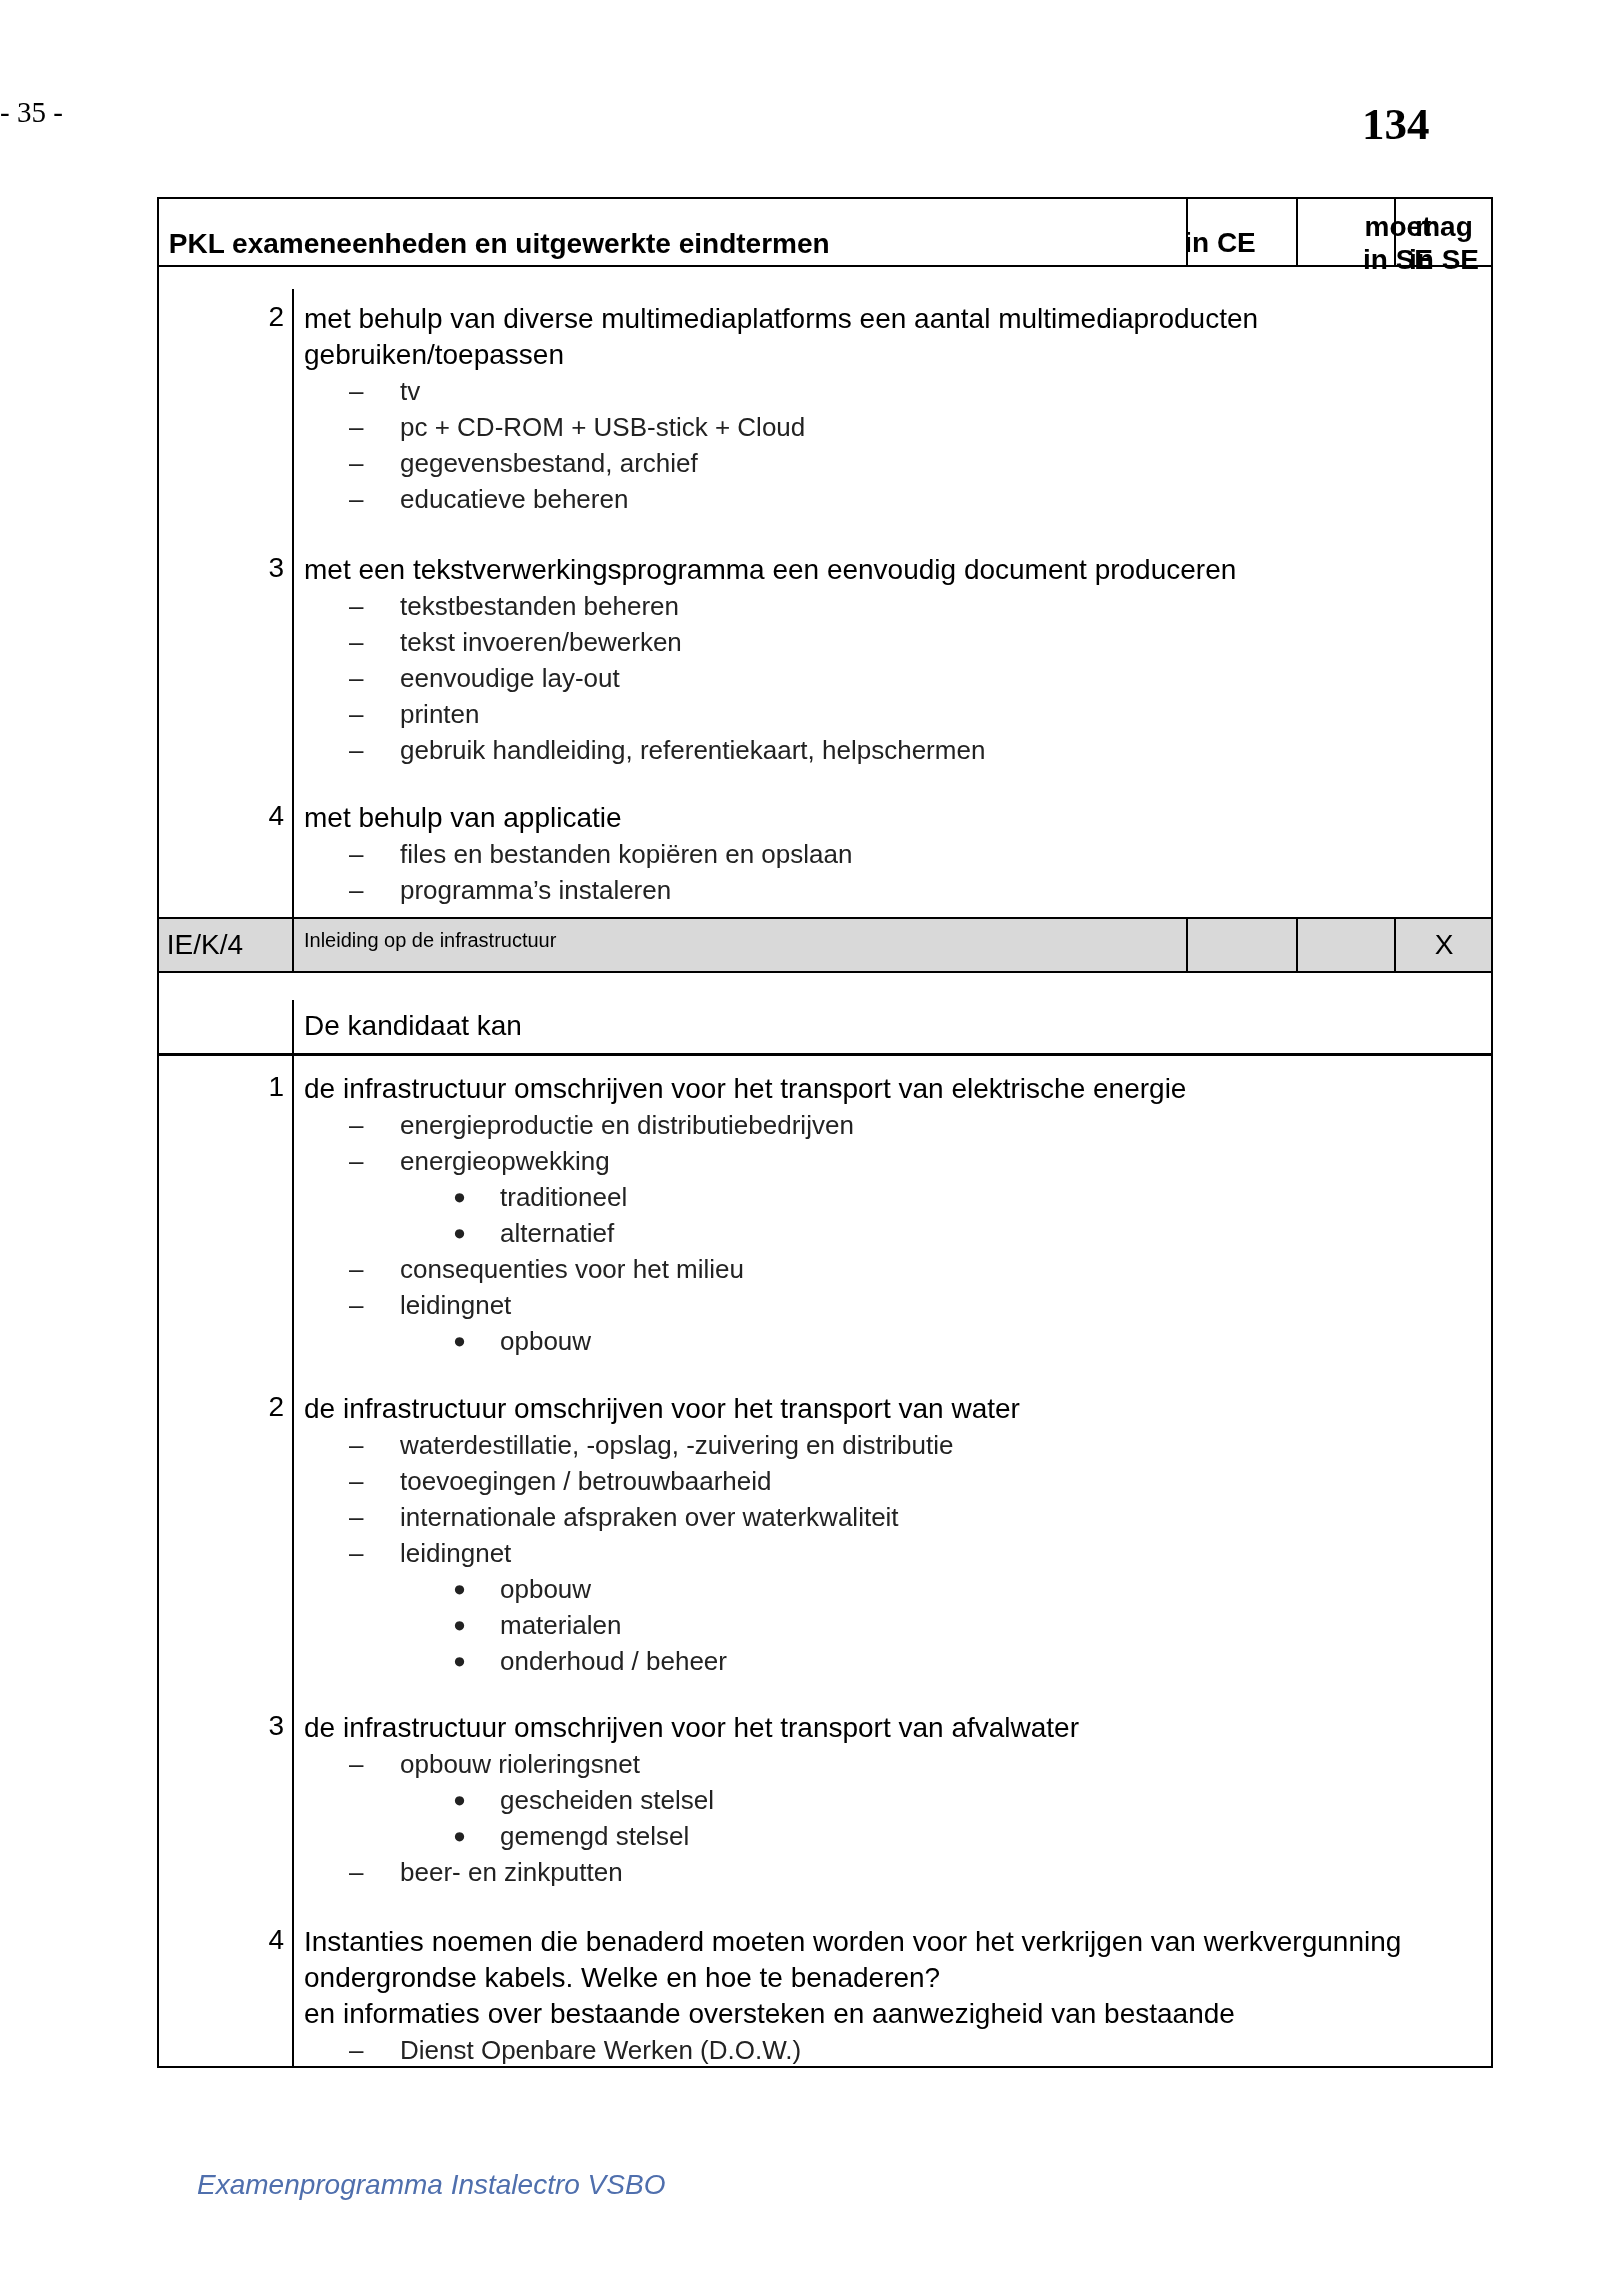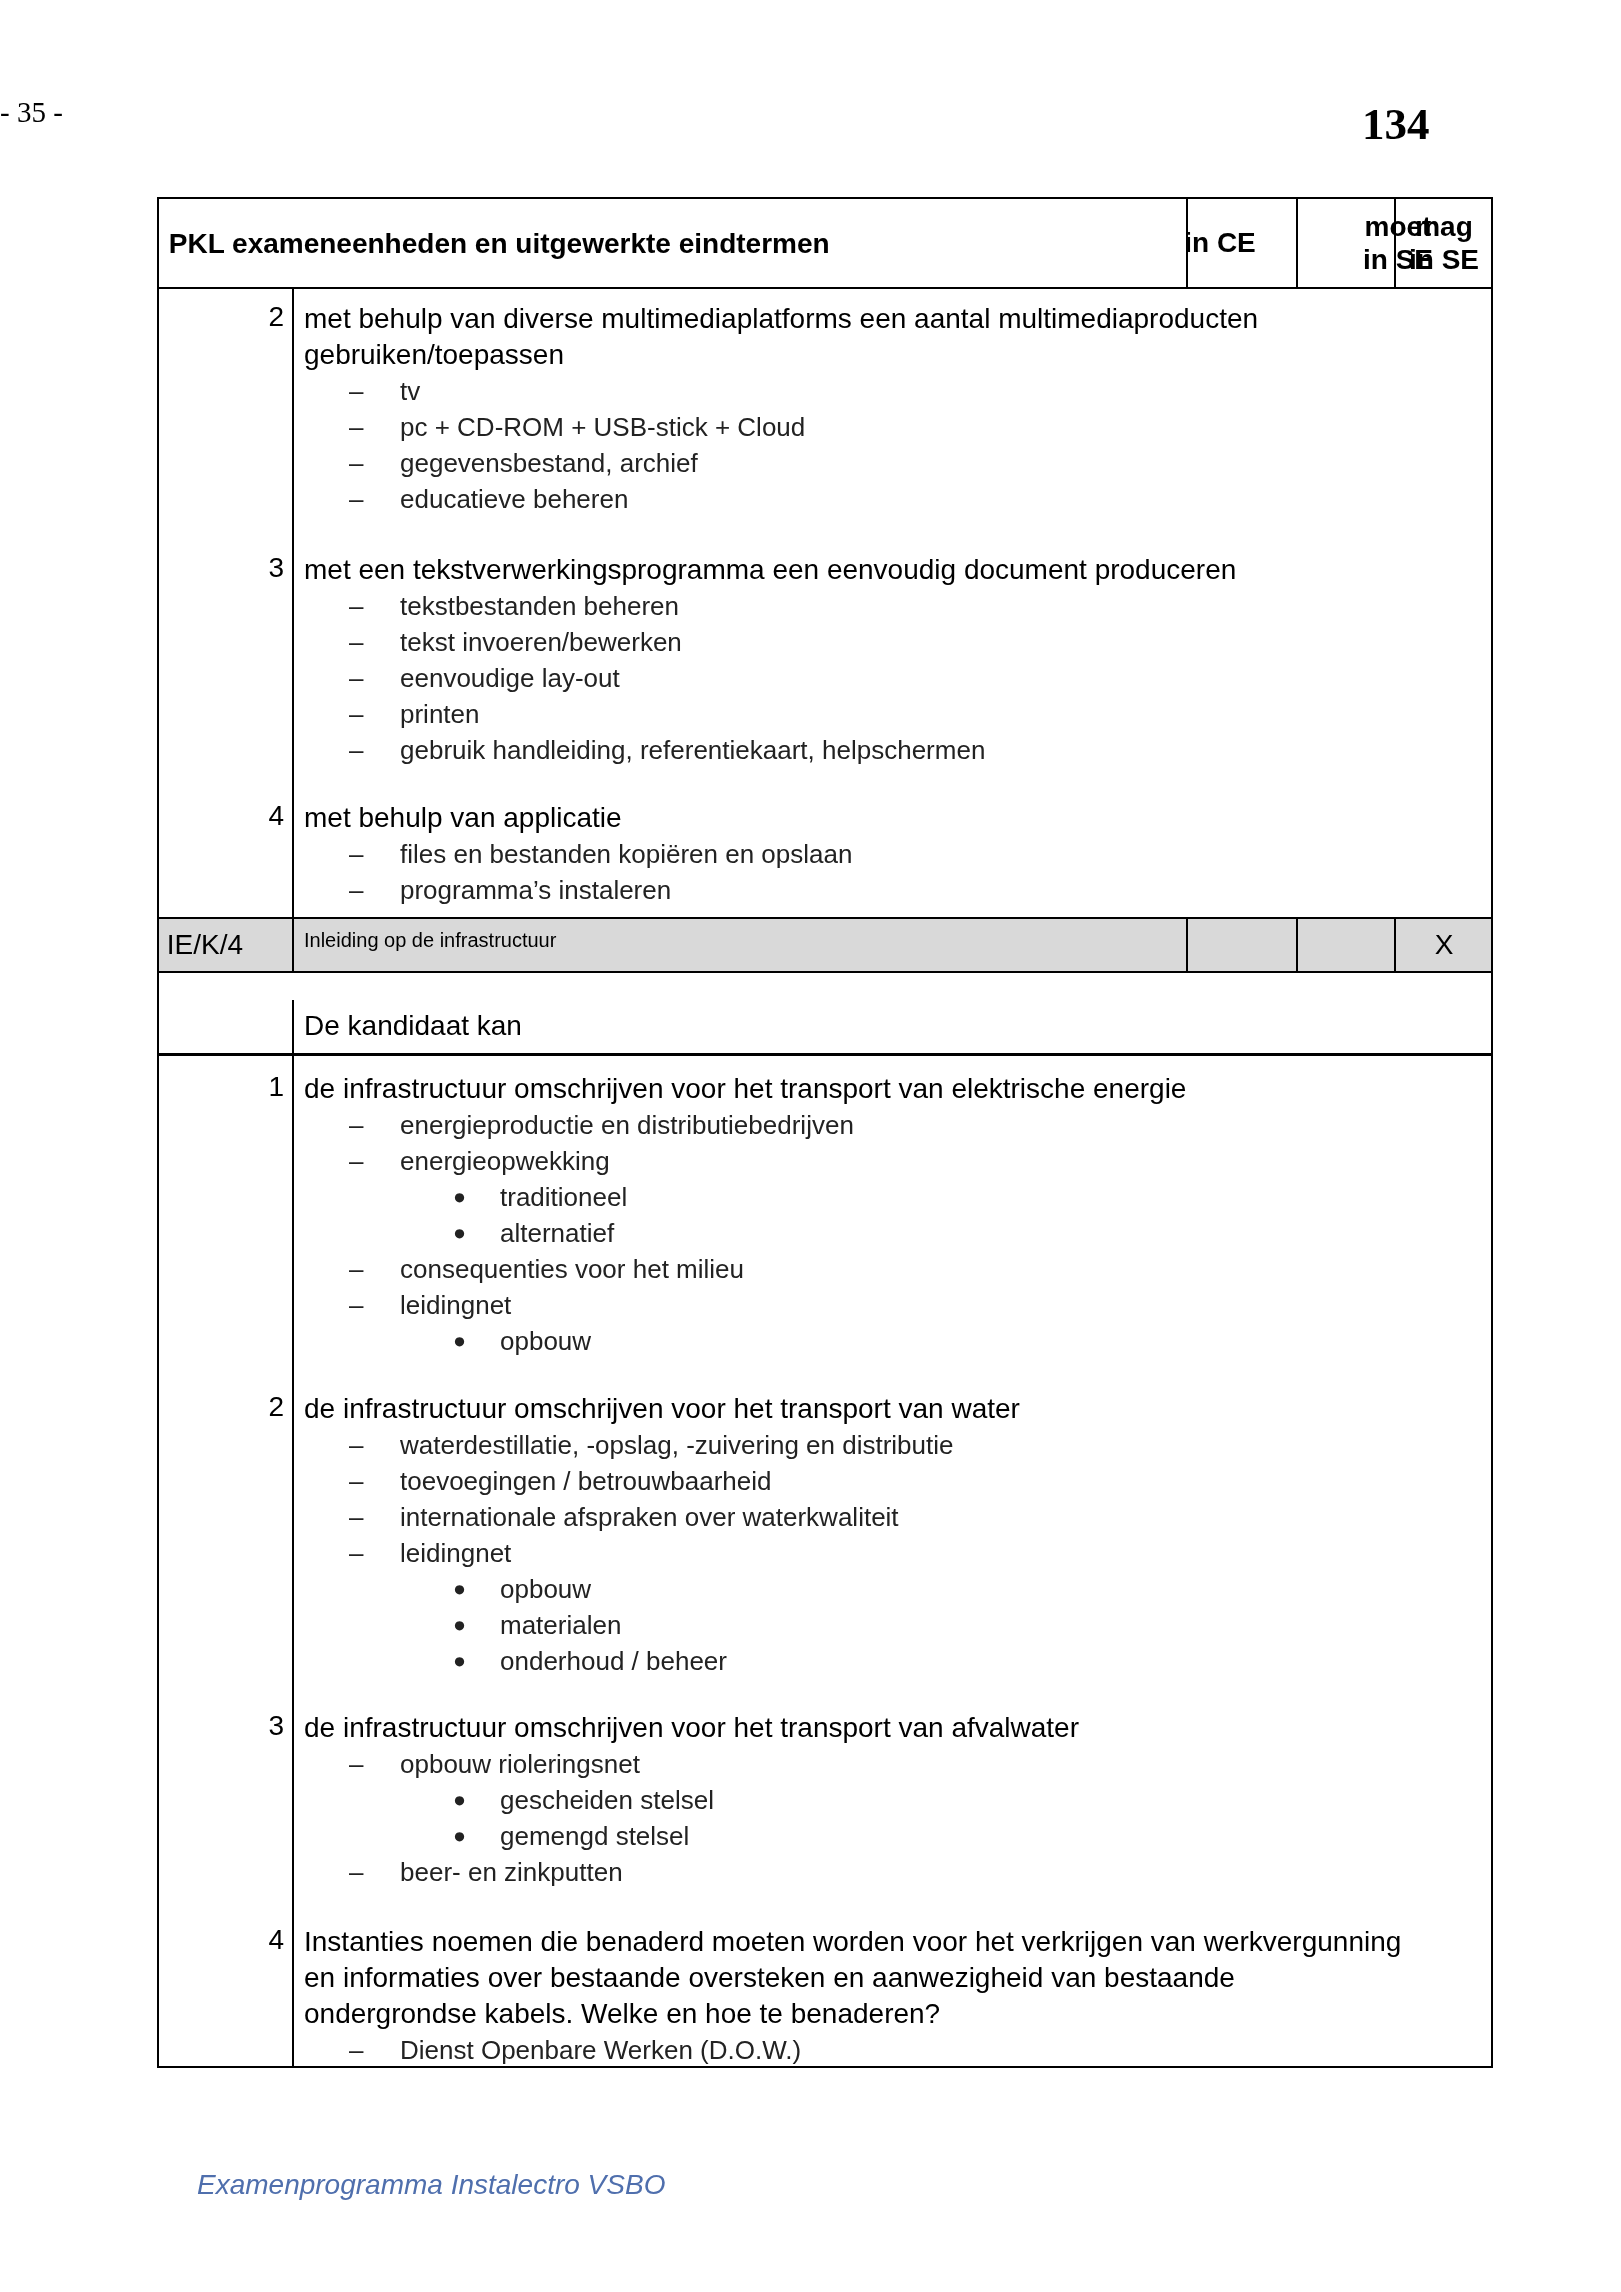--- a/index.html
+++ b/index.html
@@ -4,21 +4,21 @@
 <style>
   html, body { margin:0; padding:0; background:#ffffff; }
   body { width:1621px; height:2293px; position:relative; overflow:hidden;
          font-family:"Liberation Sans", sans-serif; color:#000; }
   .pagenum { position:absolute; top:96px; left:0; width:1621px; text-align:left;
              font-family:"Liberation Serif", serif; font-size:29px; }
   .docnum { position:absolute; top:98px; left:1362px; font-family:"Liberation Serif", serif;
             font-size:45px; font-weight:bold; }
   .tbl { position:absolute; left:157px; top:197px; width:1336px; height:1871px;
          border:2.9px solid #000; box-sizing:border-box; }
-  .hdr { position:absolute; left:0; top:0; right:0; height:90px; border-bottom:2.9px solid #000; box-sizing:border-box; }
+  .hdr { position:absolute; left:0; top:0; right:0; height:68px; border-bottom:2.9px solid #000; box-sizing:border-box; }
   .hdr .title { position:absolute; left:9.8px; top:29px; font-size:28px; font-weight:bold; }
   .vl { position:absolute; top:0; bottom:0; border-left:2px solid #000; }
   .hcell { position:absolute; top:0; height:87px; display:flex; align-items:center; justify-content:center;
            text-align:center; font-size:28px; font-weight:bold; line-height:33px; }
   .numcol { position:absolute; border-left:2px solid #000; }
   .sec { position:absolute; left:0; right:0; }
   .item-num { position:absolute; left:0; width:125px; text-align:right; font-size:28px; }
   .item-text { position:absolute; left:145px; width:1176px; font-size:28px; line-height:36px; }
   .sub { display:flex; font-size:26px; color:#222; line-height:36px; }
   .sub .dash { width:96px; padding-left:45px; box-sizing:border-box; }
@@ -232,22 +232,22 @@
           <span class="dash">–</span>
           <span>beer- en zinkputten</span>
         </div>
     </div>
   </div>
 
   <div class="sec" style="top:1725px">
     <div class="item-num">4</div>
     <div class="item-text">
       <div>Instanties noemen die benaderd moeten worden voor het verkrijgen van werkvergunning</div>
+      <div>ondergrondse kabels. Welke en hoe te benaderen?</div>
       <div>en informaties over bestaande oversteken en aanwezigheid van bestaande</div>
-      <div>ondergrondse kabels. Welke en hoe te benaderen?</div>
       <div class="sub">
           <span class="dash">–</span>
           <span>Dienst Openbare Werken (D.O.W.)</span>
         </div>
     </div>
   </div>
 </div>
 
 <div class="footer">Examenprogramma Instalectro VSBO</div>
 

